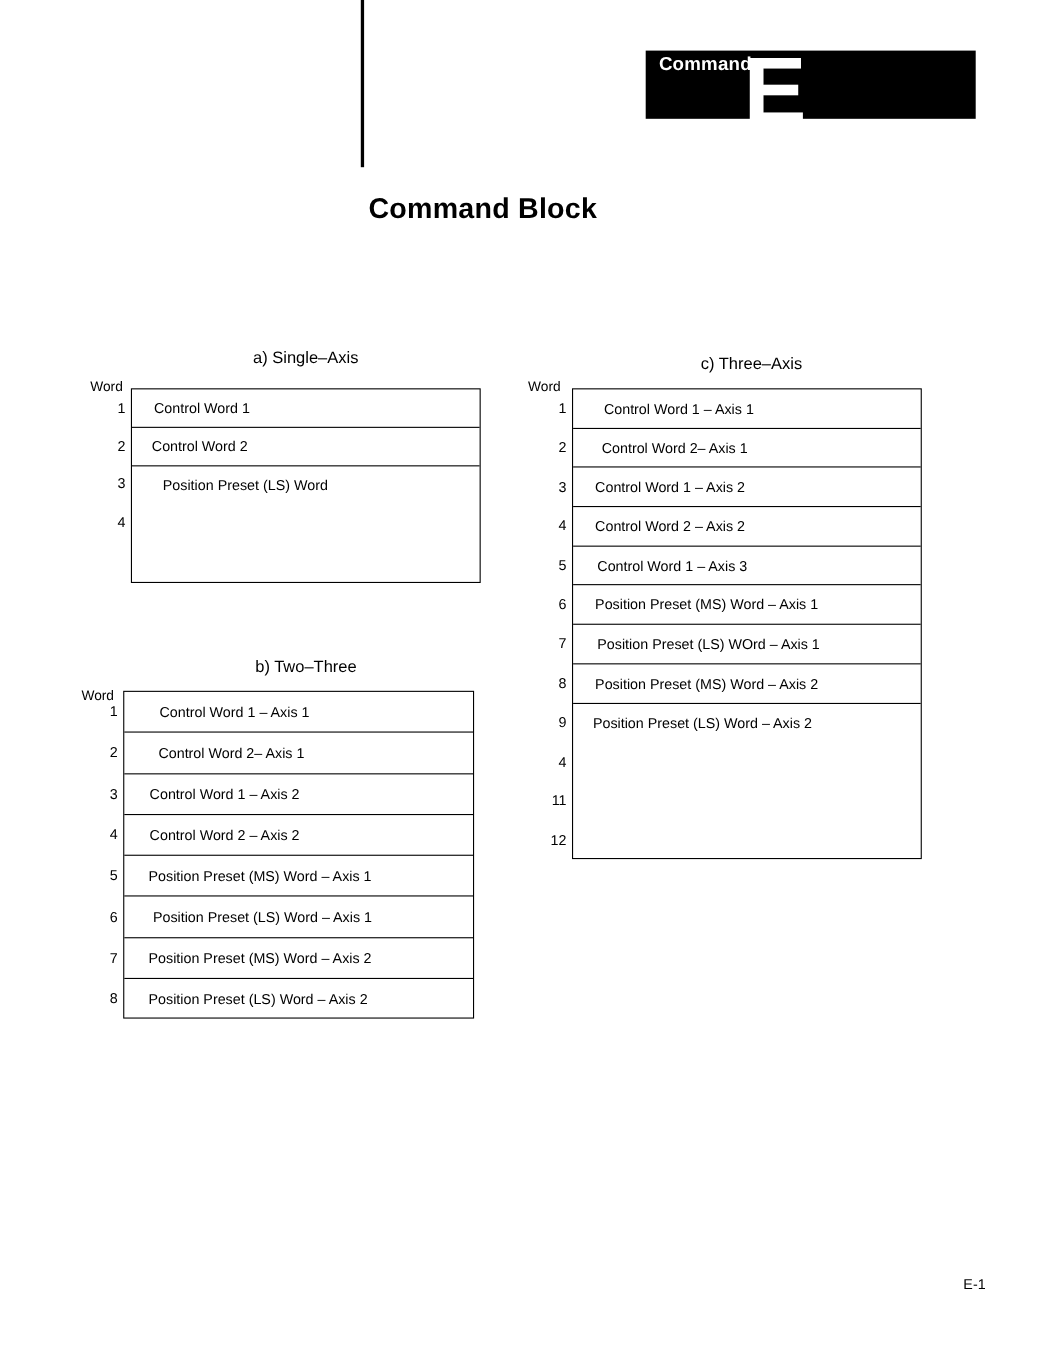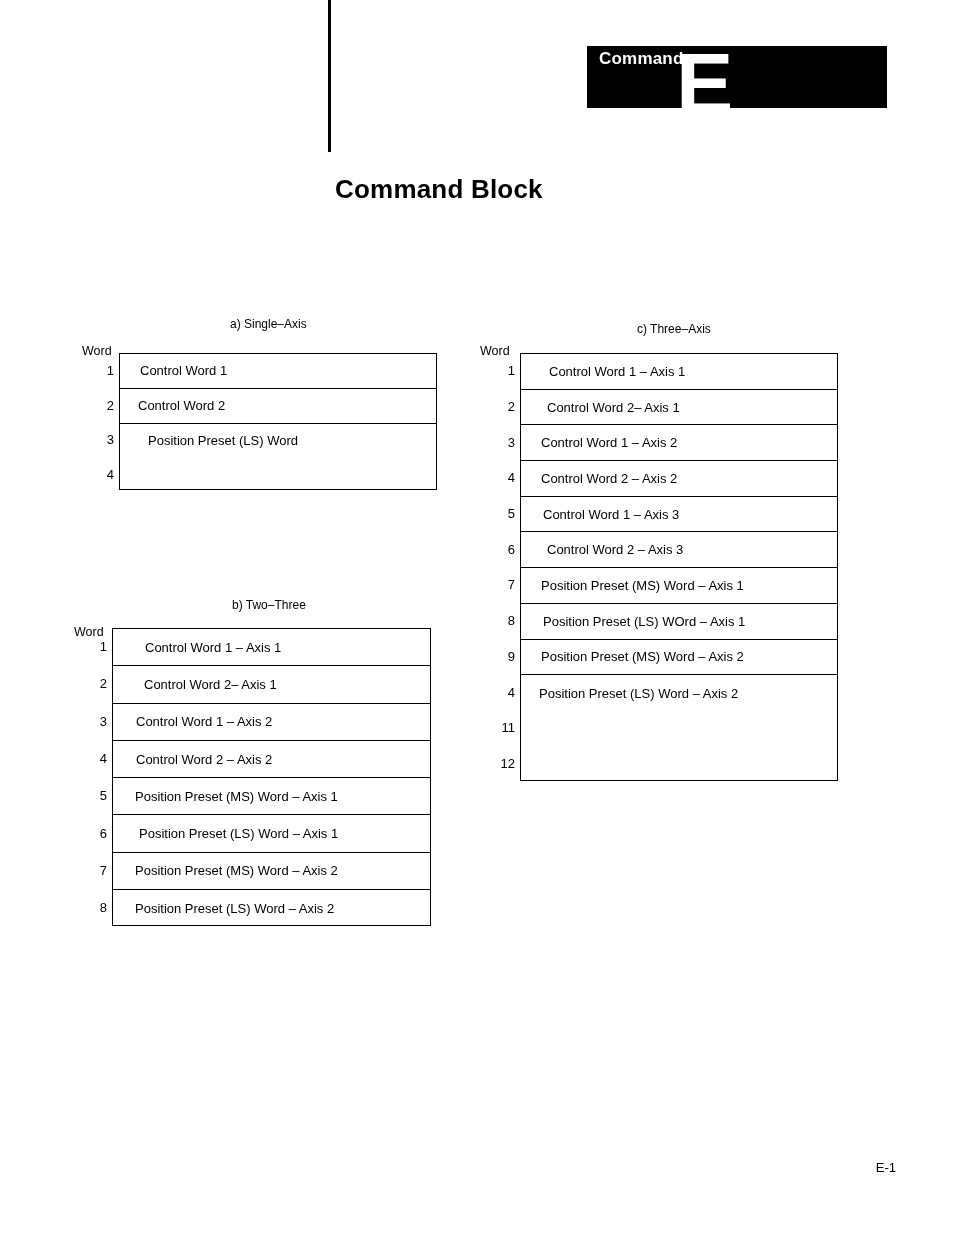--- a/index.html
+++ b/index.html
@@ -59,21 +59,21 @@
   .page-title {
     position: absolute;
     left: 335px;
     top: 174px;
     font-size: 26px;
     font-weight: bold;
     letter-spacing: 0.2px;
   }
   .figure-caption {
     position: absolute;
-    font-size: 12px;
+    font-size: 15px;
     white-space: nowrap;
   }
   .word-header {
     position: absolute;
     font-size: 12.5px;
     white-space: nowrap;
   }
   .wordnums {
     position: absolute;
     width: 34px;
@@ -126,21 +126,21 @@
 
 <div id="figures-root">
     <div class="figure-caption" style="left: 230px; top: 317px;">a) Single–Axis</div>
     <div class="word-header" style="left: 82px; top: 344px;">Word</div>
     <div class="wordnums" style="left: 85px; top: 353px;">
       <div class="wordnum" style="height: 34.8px;">1</div>
       <div class="wordnum" style="height: 34.8px;">2</div>
       <div class="wordnum" style="height: 34.8px;">3</div>
       <div class="wordnum" style="height: 34.8px;">4</div>
     </div>
-    <div class="table-box" style="left: 119px; top: 353px; width: 318px; height: 137px;">
+    <div class="table-box" style="left: 119px; top: 353px; width: 318px; height: 177px;">
       <div class="trow" style="height: 34.8px; padding-left: 20px;">
         <span>Control Word 1</span>
       </div>
       <div class="trow" style="height: 34.8px; padding-left: 18px;">
         <span>Control Word 2</span>
       </div>
       <div class="trow" style="height: 34.8px; padding-left: 28px;">
         <span>Position Preset (LS) Word</span>
       </div>
     </div>
@@ -207,23 +207,20 @@
       </div>
       <div class="trow" style="height: 35.7px; padding-left: 20px;">
         <span>Control Word 1 – Axis 2</span>
       </div>
       <div class="trow" style="height: 35.7px; padding-left: 20px;">
         <span>Control Word 2 – Axis 2</span>
       </div>
       <div class="trow" style="height: 35.7px; padding-left: 22px;">
         <span>Control Word 1 – Axis 3</span>
       </div>
-      <div class="trow" style="height: 35.7px; padding-left: 26px;">
-        <span>Control Word 2 – Axis 3</span>
-      </div>
       <div class="trow" style="height: 35.7px; padding-left: 20px;">
         <span>Position Preset (MS) Word – Axis 1</span>
       </div>
       <div class="trow" style="height: 35.7px; padding-left: 22px;">
         <span>Position Preset (LS) WOrd – Axis 1</span>
       </div>
       <div class="trow" style="height: 35.7px; padding-left: 20px;">
         <span>Position Preset (MS) Word – Axis 2</span>
       </div>
       <div class="trow" style="height: 35.7px; padding-left: 18px;">

